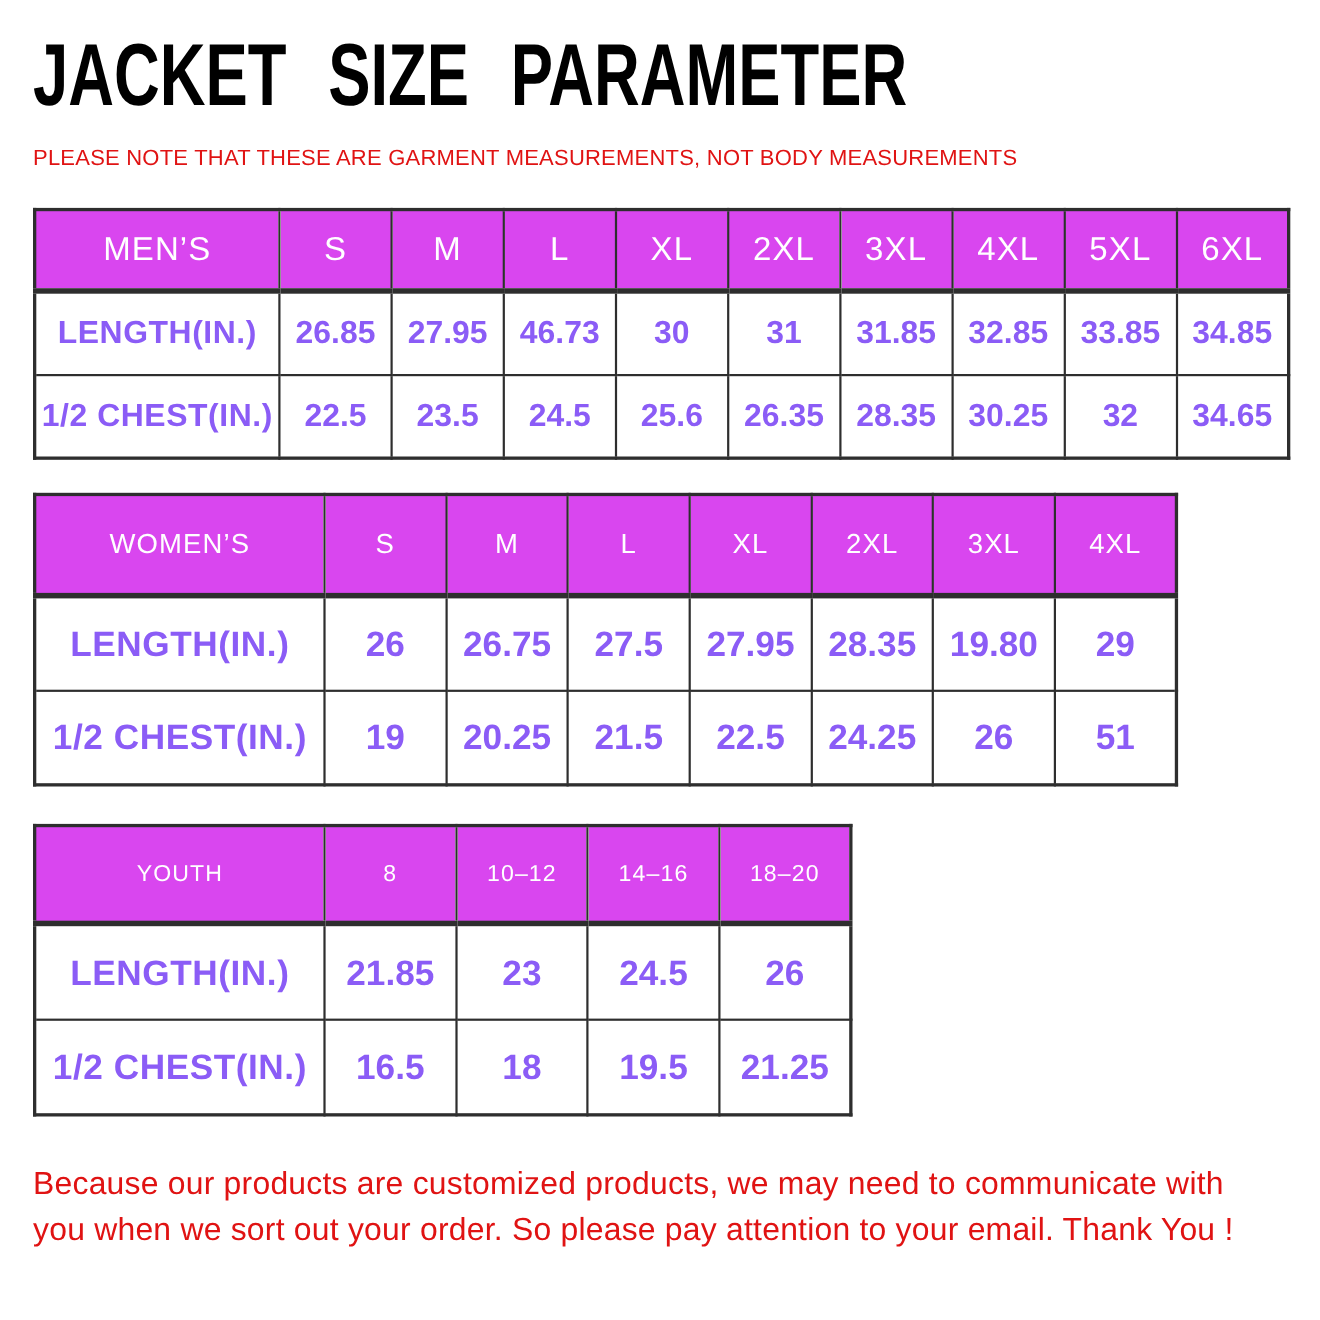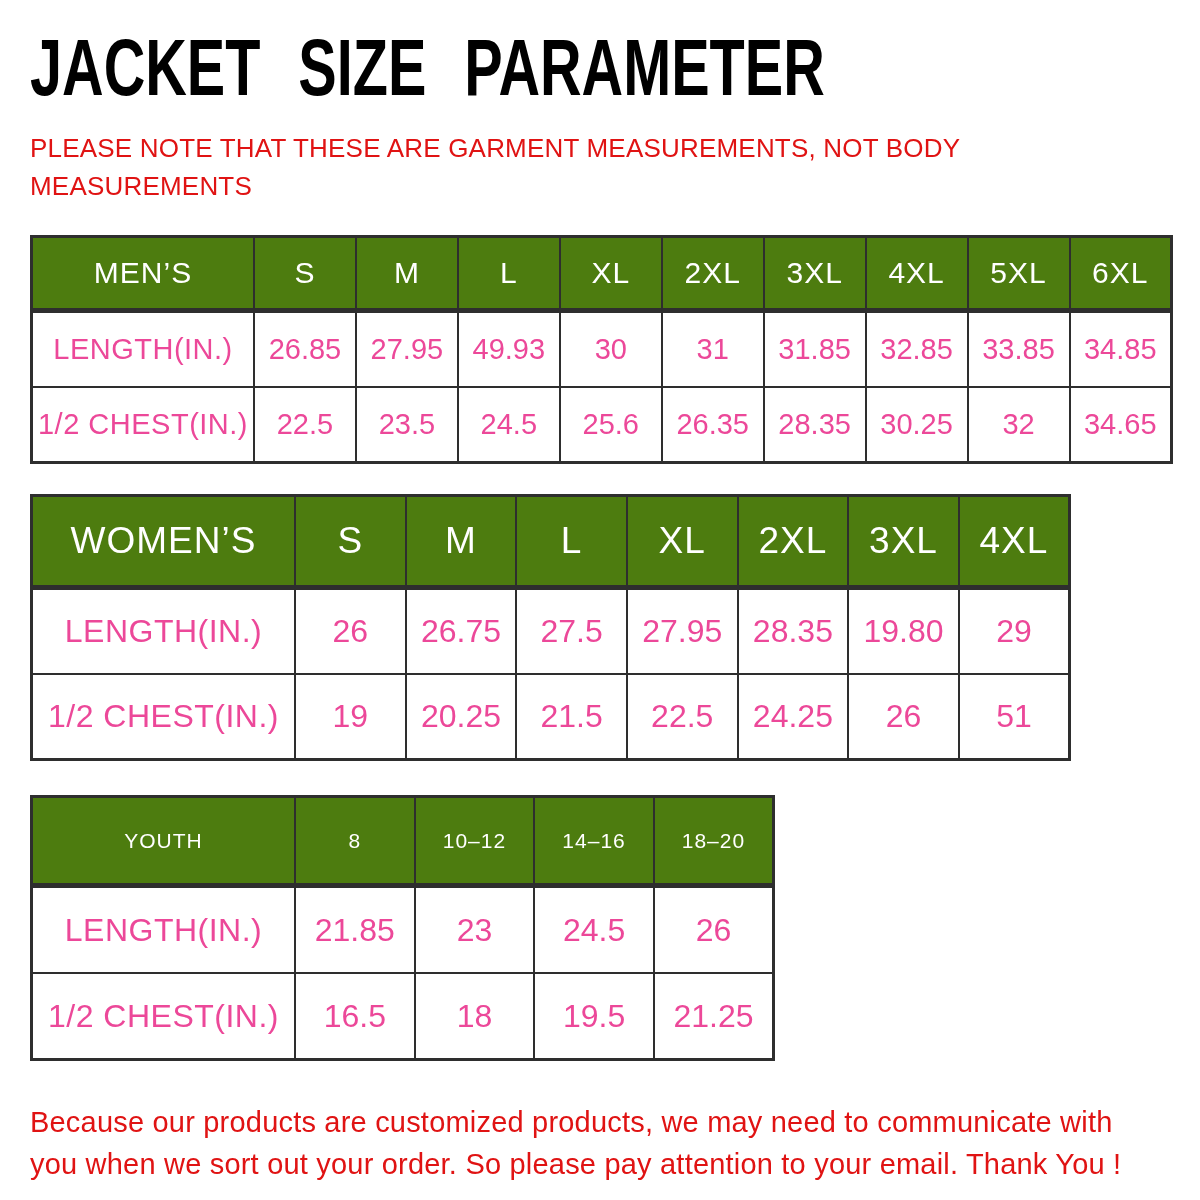--- a/index.html
+++ b/index.html
@@ -28,21 +28,21 @@
     word-spacing: 0.38em;
     transform: scaleX(0.72);
     transform-origin: left center;
     white-space: nowrap;
     margin: 2px 0 0 0;
   }
   
   .note {
     margin-top: 22px;
     max-width: 935px;
-    font-size: 26px;
+    font-size: 20px;
     line-height: 1.45;
     font-weight: 400;
     color: #e01313;
     letter-spacing: 0.2px;
   }
   
   table.size-table {
     border-collapse: collapse;
     table-layout: fixed;
     margin-top: 30px;
@@ -50,42 +50,42 @@
   }
   table.size-table th,
   table.size-table td {
     border: 2px solid #2e2e2e;
     text-align: center;
     vertical-align: middle;
     padding: 0 4px;
     overflow: hidden;
   }
   table.size-table th {
-    background: #4d7c0f;
+    background: #d946ef;
     color: #ffffff;
     font-weight: 400;
     letter-spacing: 1px;
     border-bottom: 5px solid #2e2e2e;
   }
   table.size-table td {
     background: #ffffff;
-    color: #ec4899;
-    font-weight: 400;
+    color: #8b5cf6;
+    font-weight: 700;
   }
   table.size-table td.row-label {
     letter-spacing: 0.5px;
   }
   
   table.t-mens { width: 1143px; }
   table.t-mens th { height: 70px; font-size: 30px; }
   table.t-mens td { height: 73px; font-size: 29px; }
   table.t-mens .label-col { width: 212px; }
   
   table.t-womens { width: 1041px; }
-  table.t-womens th { height: 88px; font-size: 37px; }
+  table.t-womens th { height: 88px; font-size: 25px; }
   table.t-womens td { height: 83px; font-size: 32px; }
   table.t-womens .label-col { width: 253px; }
   
   table.t-youth { width: 745px; margin-top: 34px; }
   table.t-youth th { height: 85px; font-size: 21px; }
   table.t-youth td { height: 84px; font-size: 32px; }
   table.t-youth .label-col { width: 253px; }
   
   .footer-paragraph {
     margin-top: 40px;
@@ -119,21 +119,21 @@
             <th>4XL</th>
             <th>5XL</th>
             <th>6XL</th>
           </tr>
         </thead>
         <tbody>
           <tr>
             <td class="label-col row-label">LENGTH(IN.)</td>
             <td>26.85</td>
             <td>27.95</td>
-            <td>49.93</td>
+            <td>46.73</td>
             <td>30</td>
             <td>31</td>
             <td>31.85</td>
             <td>32.85</td>
             <td>33.85</td>
             <td>34.85</td>
           </tr>
           <tr>
             <td class="label-col row-label">1/2 CHEST(IN.)</td>
             <td>22.5</td>

